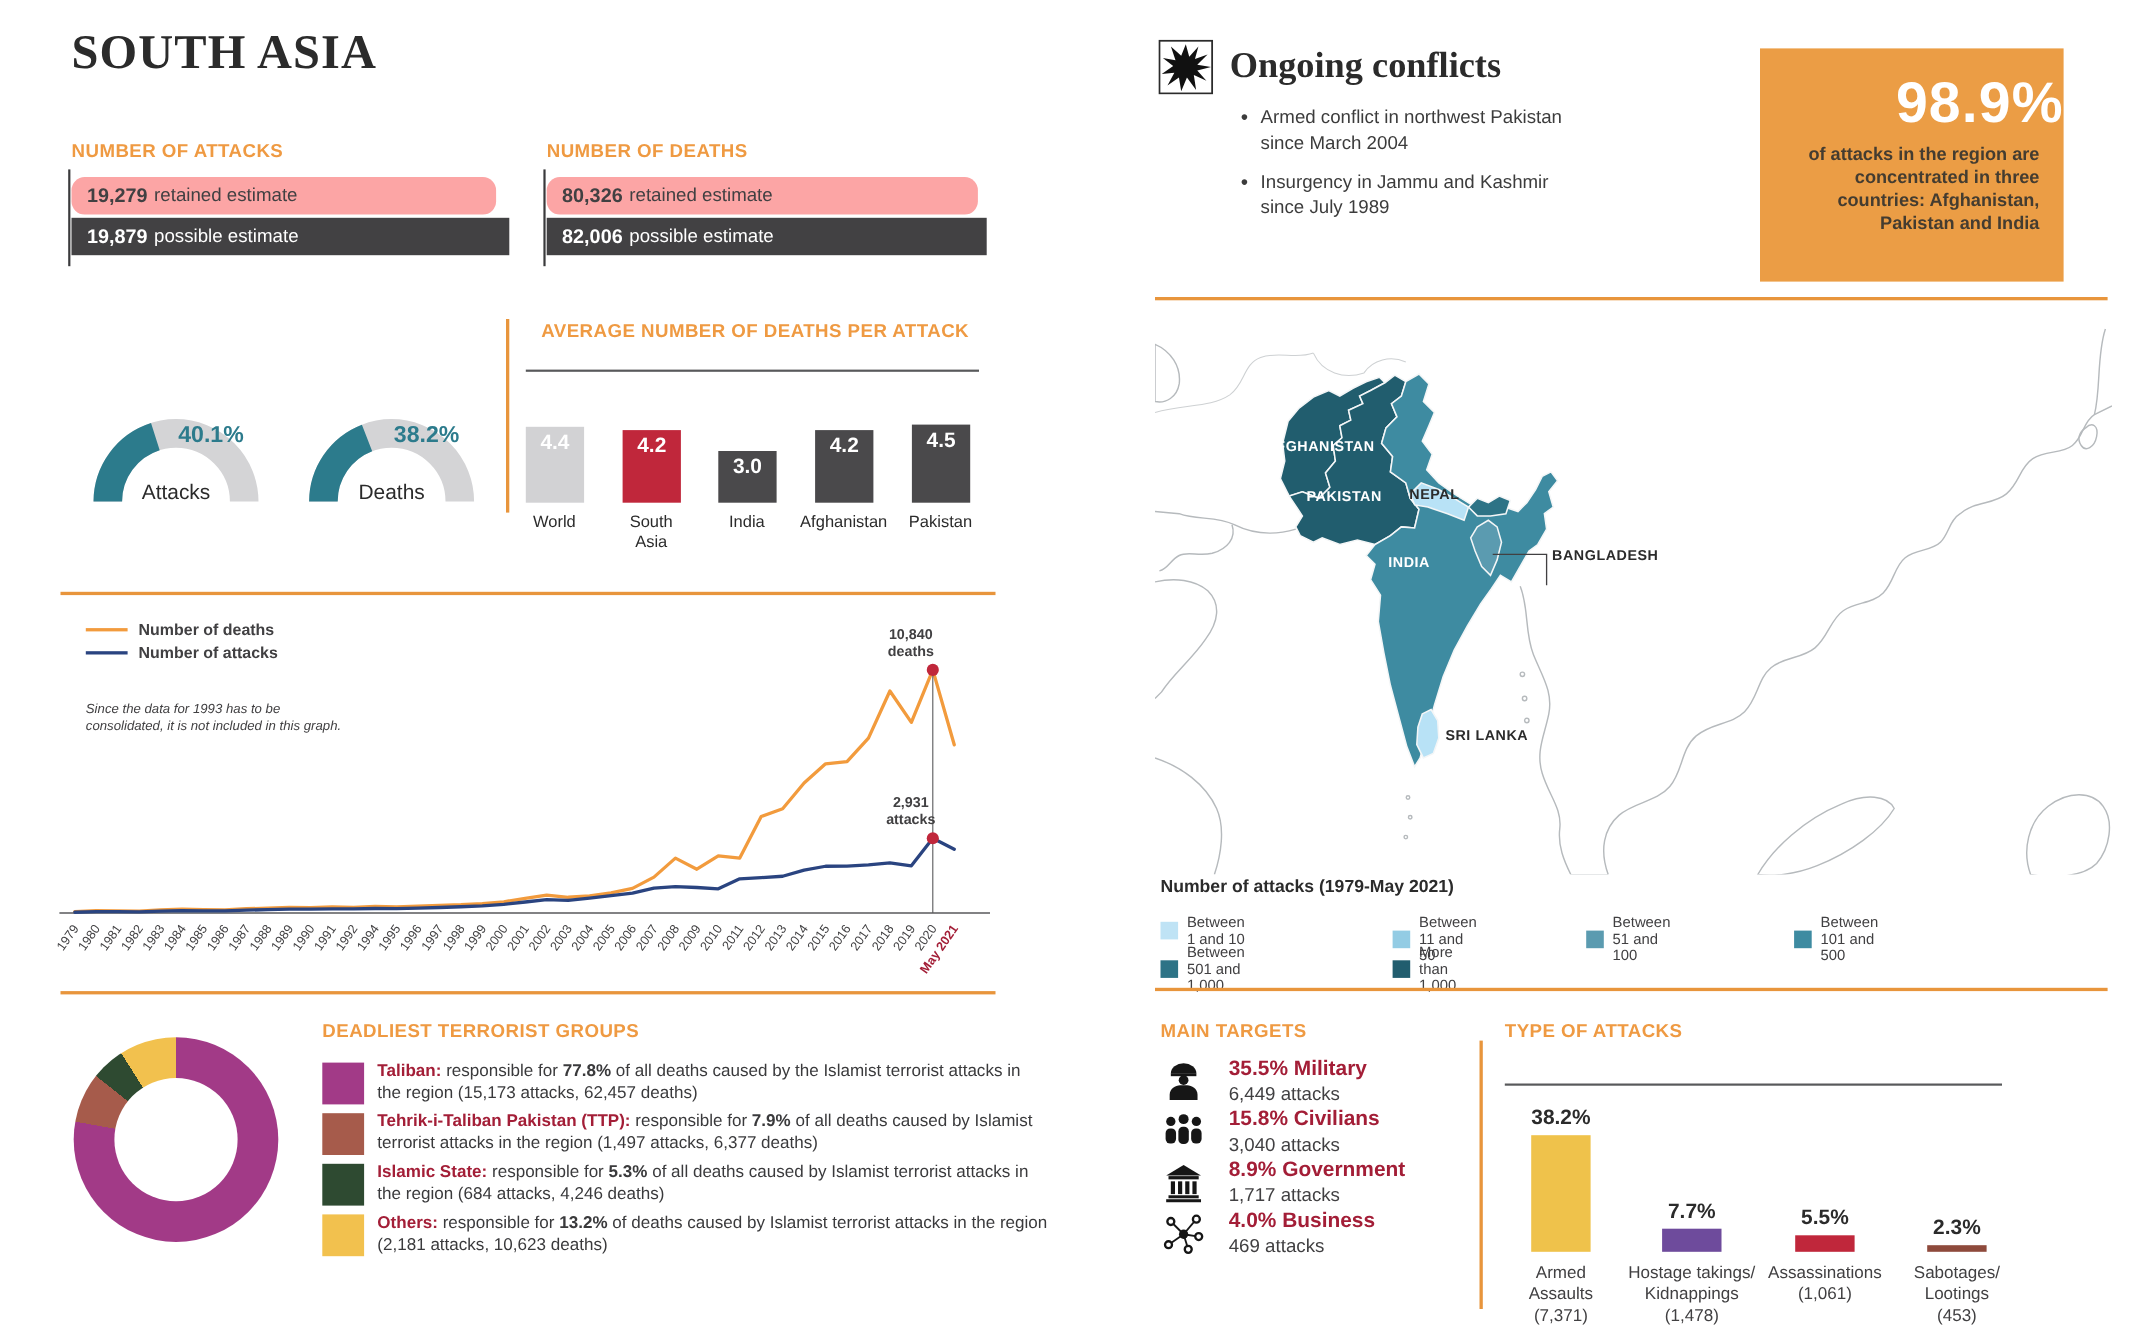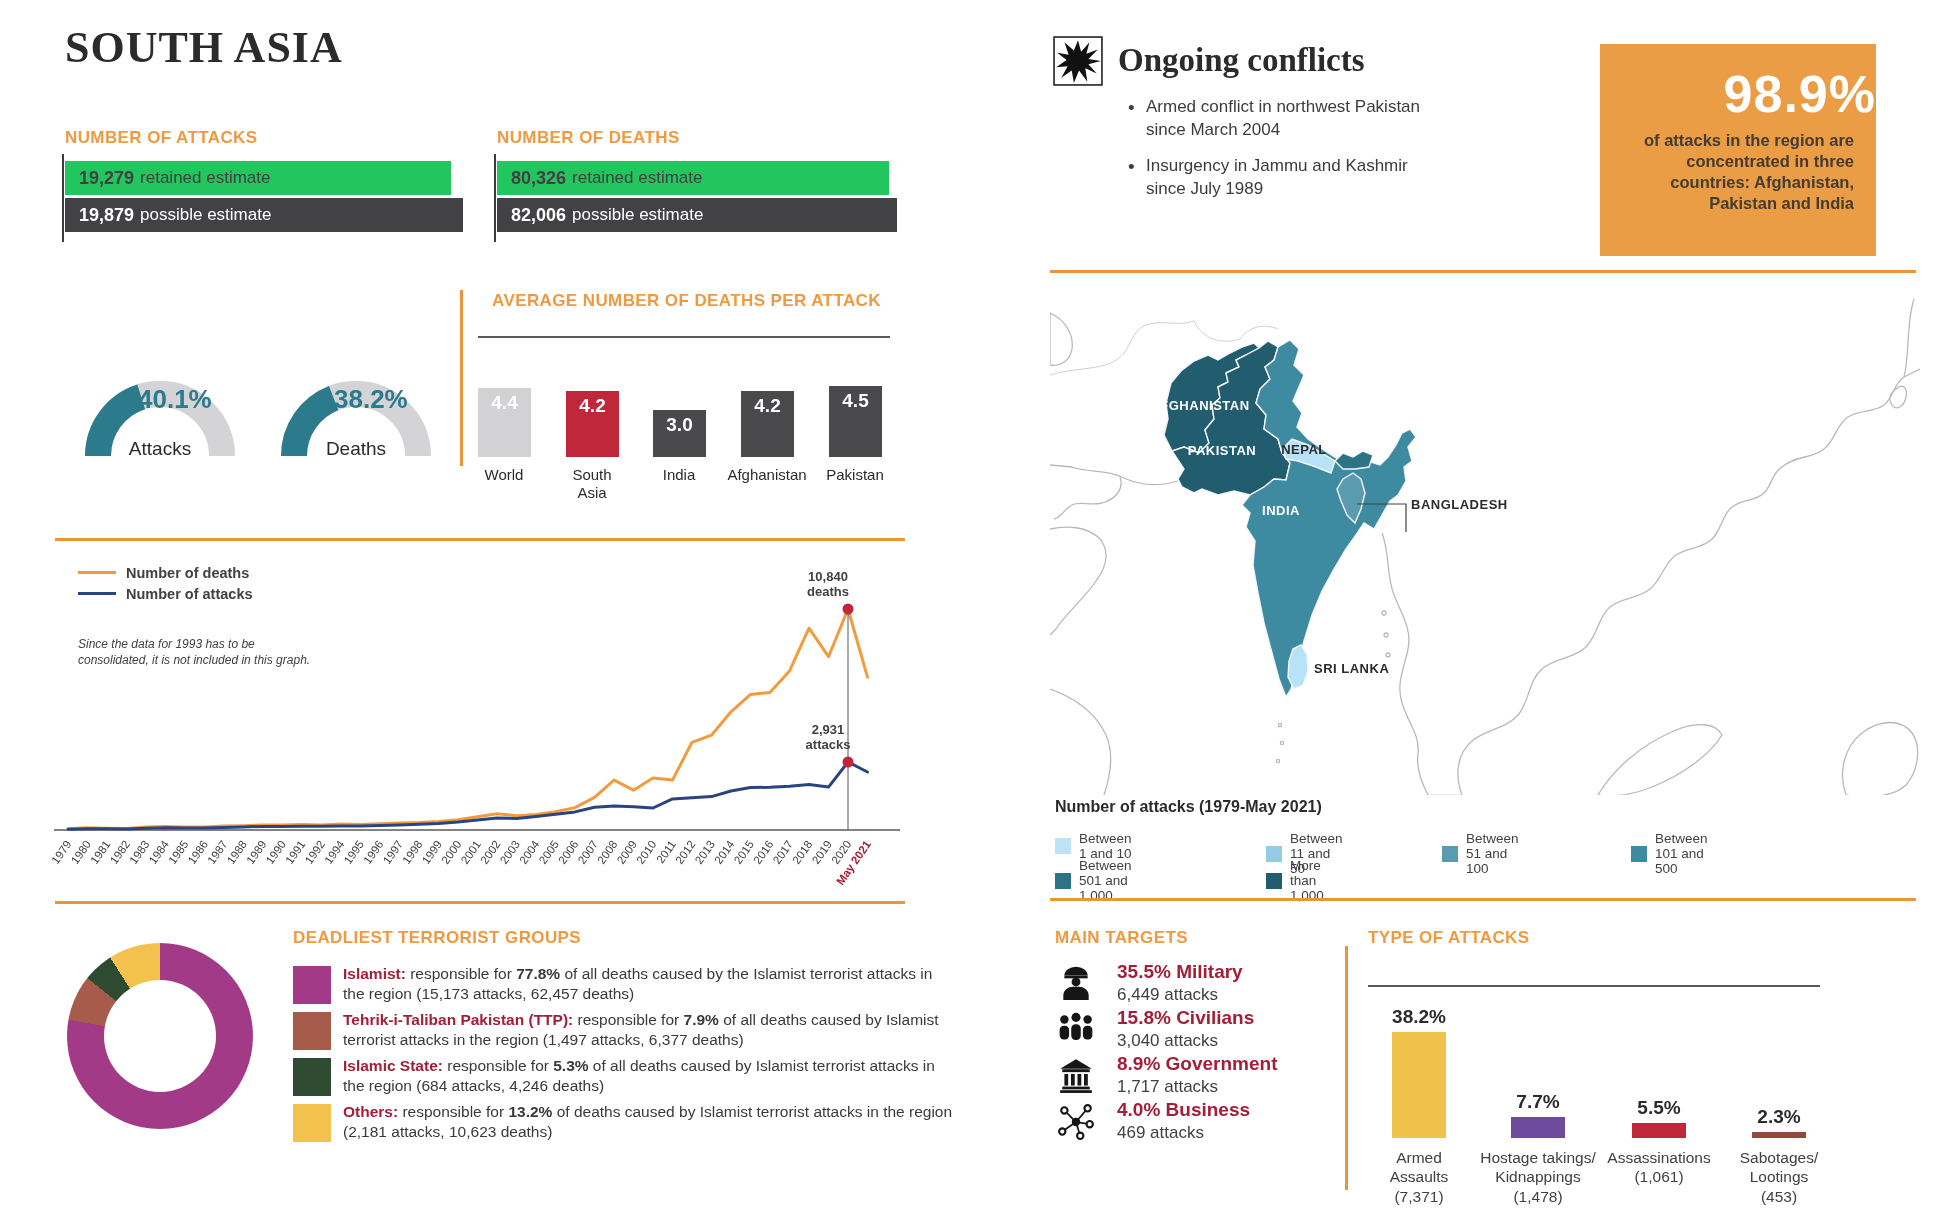--- a/index.html
+++ b/index.html
@@ -12,24 +12,24 @@
   .abs{position:absolute;}
   .pre{white-space:pre-line;}
   .serif-title{font-family:"Liberation Serif",serif;font-weight:bold;color:var(--ink);}
   .orange-h{color:var(--orange);font-weight:bold;font-size:17px;letter-spacing:.4px;}
   .hr-o{background:#e8953c;height:3px;}
   .vr-o{background:#e8953c;width:3px;}
   .stat-group{width:400px;}
   .stat-rule{position:absolute;left:-3px;top:26px;width:2px;height:88px;background:#3a3a3c;}
   .stat-bar{position:absolute;height:34px;display:flex;align-items:center;padding-left:14px;font-size:17px;}
   .stat-bar b{margin-right:6px;font-size:18px;}
-  .bar-orange{background:#22c55e;color:var(--dark);}
+  .bar-orange{background:#fca5a5;color:var(--dark);border-radius:12px;}
   .bar-dark{background:#424143;color:#fff;}
   .gauge-wrap{position:absolute;top:0;}
-  .gauge-pct{position:absolute;font-size:26px;font-weight:bold;color:var(--teal);}
+  .gauge-pct{position:absolute;font-size:21px;font-weight:bold;color:var(--teal);margin-left:24px;}
   .gauge-cat{position:absolute;width:100%;text-align:center;font-size:19px;color:var(--ink);}
   .avg-bar{position:absolute;display:flex;justify-content:center;}
   .avg-val{color:#fff;font-weight:bold;font-size:19px;margin-top:4px;}
   .avg-lab{position:absolute;width:100px;text-align:center;font-size:15px;color:var(--ink);line-height:1.2;}
   .tl-legend-row{display:flex;align-items:center;height:21px;}
   .tl-swatch{width:38px;height:3px;margin-right:10px;}
   .tl-legend-row span{font-size:14.5px;font-weight:bold;color:var(--dark);}
   .note{font-style:italic;font-size:12px;line-height:1.35;color:var(--dark);}
   .grp-item{position:absolute;left:0;width:660px;}
   .grp-swatch{position:absolute;left:0;top:2px;width:38px;height:38px;}
@@ -196,21 +196,21 @@
 
   <div class="abs hr-o" style="left:55px;top:901px;width:850px;"></div>
 
   <div class="abs" id="donut" style="left: 67px; top: 943px; width: 186px; height: 186px; border-radius: 50%; background: conic-gradient(rgb(162, 58, 135) 0deg, rgb(162, 58, 135) 280.1deg, rgb(166, 91, 75) 280.08deg, rgb(166, 91, 75) 308.5deg, rgb(46, 74, 49) 308.52deg, rgb(46, 74, 49) 327.6deg, rgb(242, 193, 78) 327.6deg, rgb(242, 193, 78) 375.1deg);">
       <div style="position: absolute; left: 37px; top: 37px; width: 112px; height: 112px; border-radius: 50%; background: rgb(255, 255, 255);"></div>
     </div>
   <div class="abs orange-h" style="left:293px;top:928px;">DEADLIEST TERRORIST GROUPS</div>
   <div class="abs" id="group-legend" style="left:293px;top:964px;width:660px;height:200px;">
       <div class="grp-item" style="top: 0px;">
         <div class="grp-swatch" style="background: rgb(162, 58, 135);"></div>
-        <div class="grp-text"><span class="grp-name">Islamist:</span> responsible for <b>77.8%</b> of all deaths caused by the Islamist terrorist attacks in the region (15,173 attacks, 62,457 deaths)</div>
+        <div class="grp-text"><span class="grp-name">Taliban:</span> responsible for <b>77.8%</b> of all deaths caused by the Islamist terrorist attacks in the region (15,173 attacks, 62,457 deaths)</div>
       </div>
       <div class="grp-item" style="top: 46px;">
         <div class="grp-swatch" style="background: rgb(166, 91, 75);"></div>
         <div class="grp-text"><span class="grp-name">Tehrik-i-Taliban Pakistan (TTP):</span> responsible for <b>7.9%</b> of all deaths caused by Islamist terrorist attacks in the region (1,497 attacks, 6,377 deaths)</div>
       </div>
       <div class="grp-item" style="top: 92px;">
         <div class="grp-swatch" style="background: rgb(46, 74, 49);"></div>
         <div class="grp-text"><span class="grp-name">Islamic State:</span> responsible for <b>5.3%</b> of all deaths caused by Islamist terrorist attacks in the region (684 attacks, 4,246 deaths)</div>
       </div>
       <div class="grp-item" style="top: 138px;">

